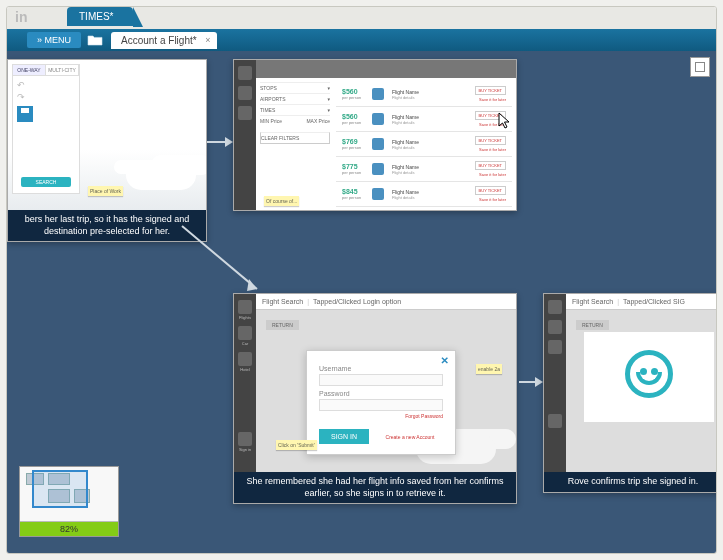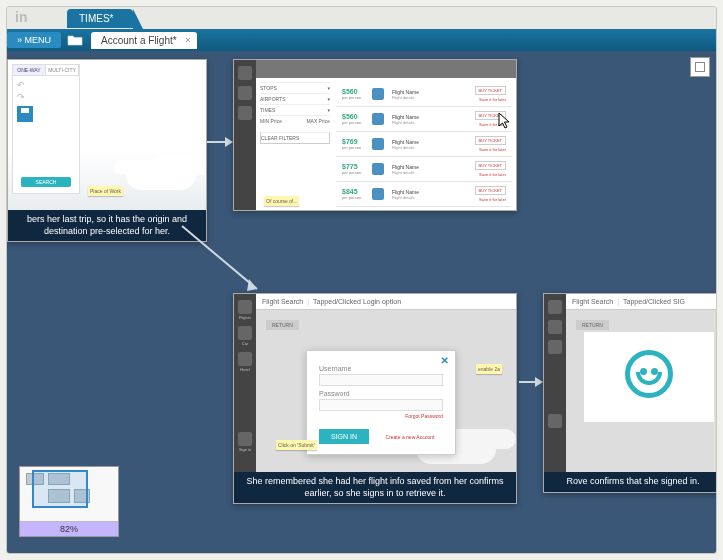--- a/index.html
+++ b/index.html
@@ -17,21 +17,21 @@
     background: #fff;
     border: 1px solid #c8c8c0;
     border-radius: 3px;
     overflow: hidden;
   }
   
   .top-tabs {
     height: 22px;
     background: #e8e8e4;
     display: flex;
-    align-items: center;
+    align-items: flex-start;
     padding-left: 60px;
     position: relative;
   }
   .in-logo {
     position: absolute;
     left: 8px; top: 2px;
     color: #bbb;
     font-weight: bold;
     font-size: 14px;
   }
@@ -56,21 +56,21 @@
     height: 22px;
     background: linear-gradient(#1a73a0, #0f5a80);
     display: flex;
     align-items: center;
   }
   .menu-btn {
     background: #2a8bc0;
     color: #fff;
     font-size: 9px;
     padding: 3px 10px;
-    margin-left: 0;
+    margin-left: 20px;
     border-radius: 2px;
     cursor: pointer;
   }
   .folder-icon {
     width: 16px; height: 14px;
     margin: 0 6px;
     display: flex;
     align-items: center;
     justify-content: center;
     cursor: pointer;
@@ -226,21 +226,21 @@
   
   .minimap {
     position:absolute; left:12px; bottom:16px;
     width:100px;
     background:#eee;
     border:1px solid #999;
   }
   .minimap-view { height:54px; background:#f8f8f8; position:relative;}
   .mm-thumb { position:absolute; background:#c0cad4; border:1px solid #8aa;}
   .mm-viewport { position:absolute; border:2px solid #3388cc; background:rgba(100,160,220,0.2);}
-  .minimap-zoom { text-align:center; font-size:9px; padding:2px 0; background:#c4b5fd; border-top:1px solid #bbb; color:#333;}
+  .minimap-zoom { text-align:center; font-size:9px; padding:2px 0; background:#84cc16; border-top:1px solid #bbb; color:#333;}
   
   .right-tool {
     position:absolute; top:50px; right:12px;
     width:20px; height:20px;
     background:#fff; border:1px solid #999;
     display:flex; align-items:center; justify-content:center;
     cursor:pointer;
   }
   .right-tool-inner { width:10px; height:10px; border:1px solid #888;}
   .cursor {
@@ -283,21 +283,21 @@
           <div class="sb1-icons">
             <div class="sb1-arrow">↶</div>
             <div class="sb1-arrow">↷</div>
             <div class="sb1-disk"></div>
           </div>
           <div class="sb1-search-btn">SEARCH</div>
         </div>
         <div class="sticky" style="bottom:14px; left:80px;">Place of Work</div>
         <div class="sb1-cloud"></div>
       </div>
-      <div class="sb-caption">bers her last trip, so it has the origin and destination pre-selected for her.</div>
+      <div class="sb-caption">bers her last trip, so it has the signed and destination pre-selected for her.</div>
     </div>
 
     <div class="arrow-line" style="top:90px; left:200px; width:22px;"></div>
     <div class="arrow-head" style="top:86px; left:218px;"></div>
 
     <div class="storyboard" style="top:8px; left:226px; width:284px;">
       <div class="sb-body" style="height:150px; background:#fff;">
         <div class="sb2-side">
           <div class="sb2-side-ic"></div>
           <div class="sb2-side-ic"></div>
@@ -457,21 +457,21 @@
           <div class="sb3-tab">RETURN</div>
           <div class="sb4-card">
             <div class="sb4-smile">
               <div class="sb4-eye l"></div>
                 <div class="sb4-eye r"></div>
               <div class="sb4-mouth"></div>
             </div>
           </div>
         </div>
       </div>
-      <div class="sb-caption">Rove confirms that she signed in.</div>
+      <div class="sb-caption">Rove confirms trip she signed in.</div>
     </div>
 
     <div class="right-tool" style="top:6px; right:6px;">
       <div class="right-tool-inner"></div>
     </div>
 
     <div class="minimap">
       <div class="minimap-view">
         <div class="mm-thumb" style="top:6px; left:6px; width:18px; height:12px;"></div>
         <div class="mm-thumb" style="top:6px; left:28px; width:22px; height:12px;"></div>

